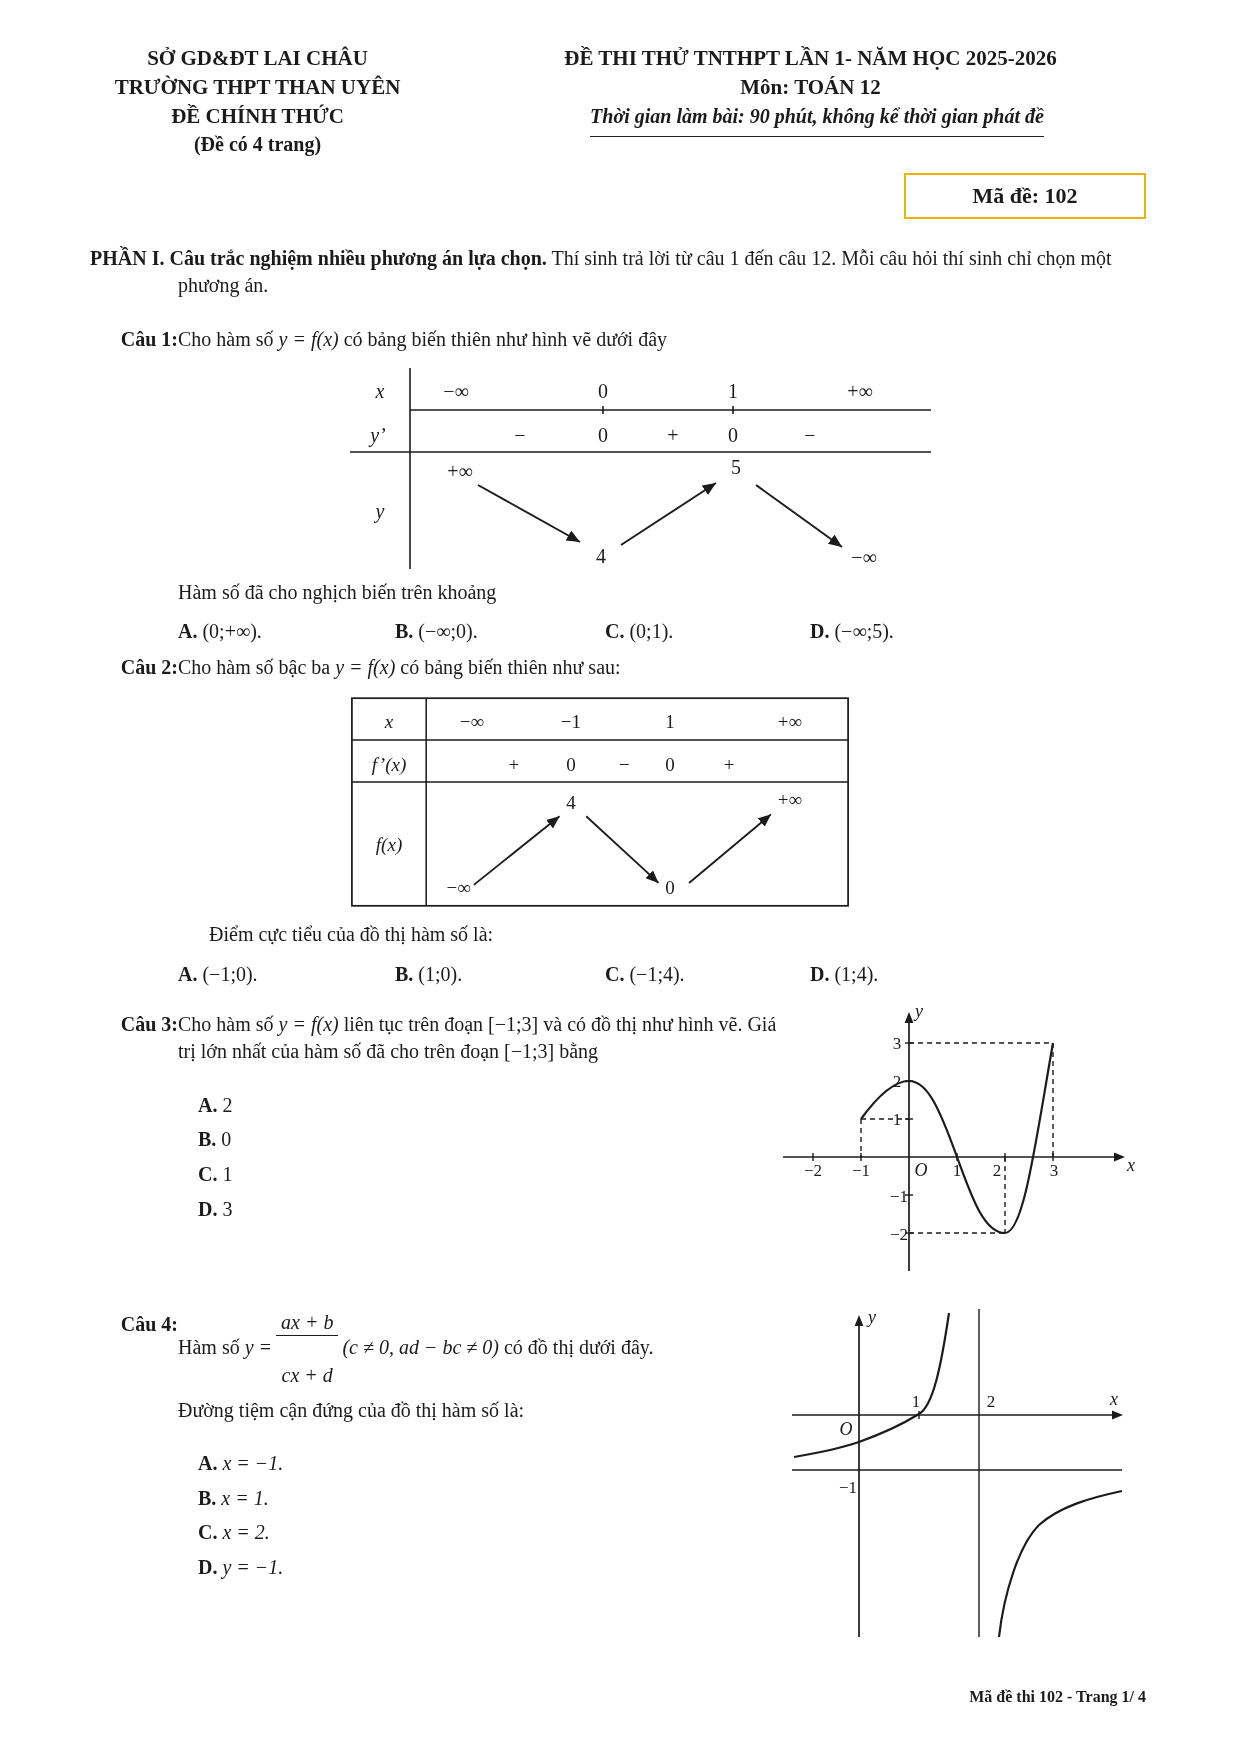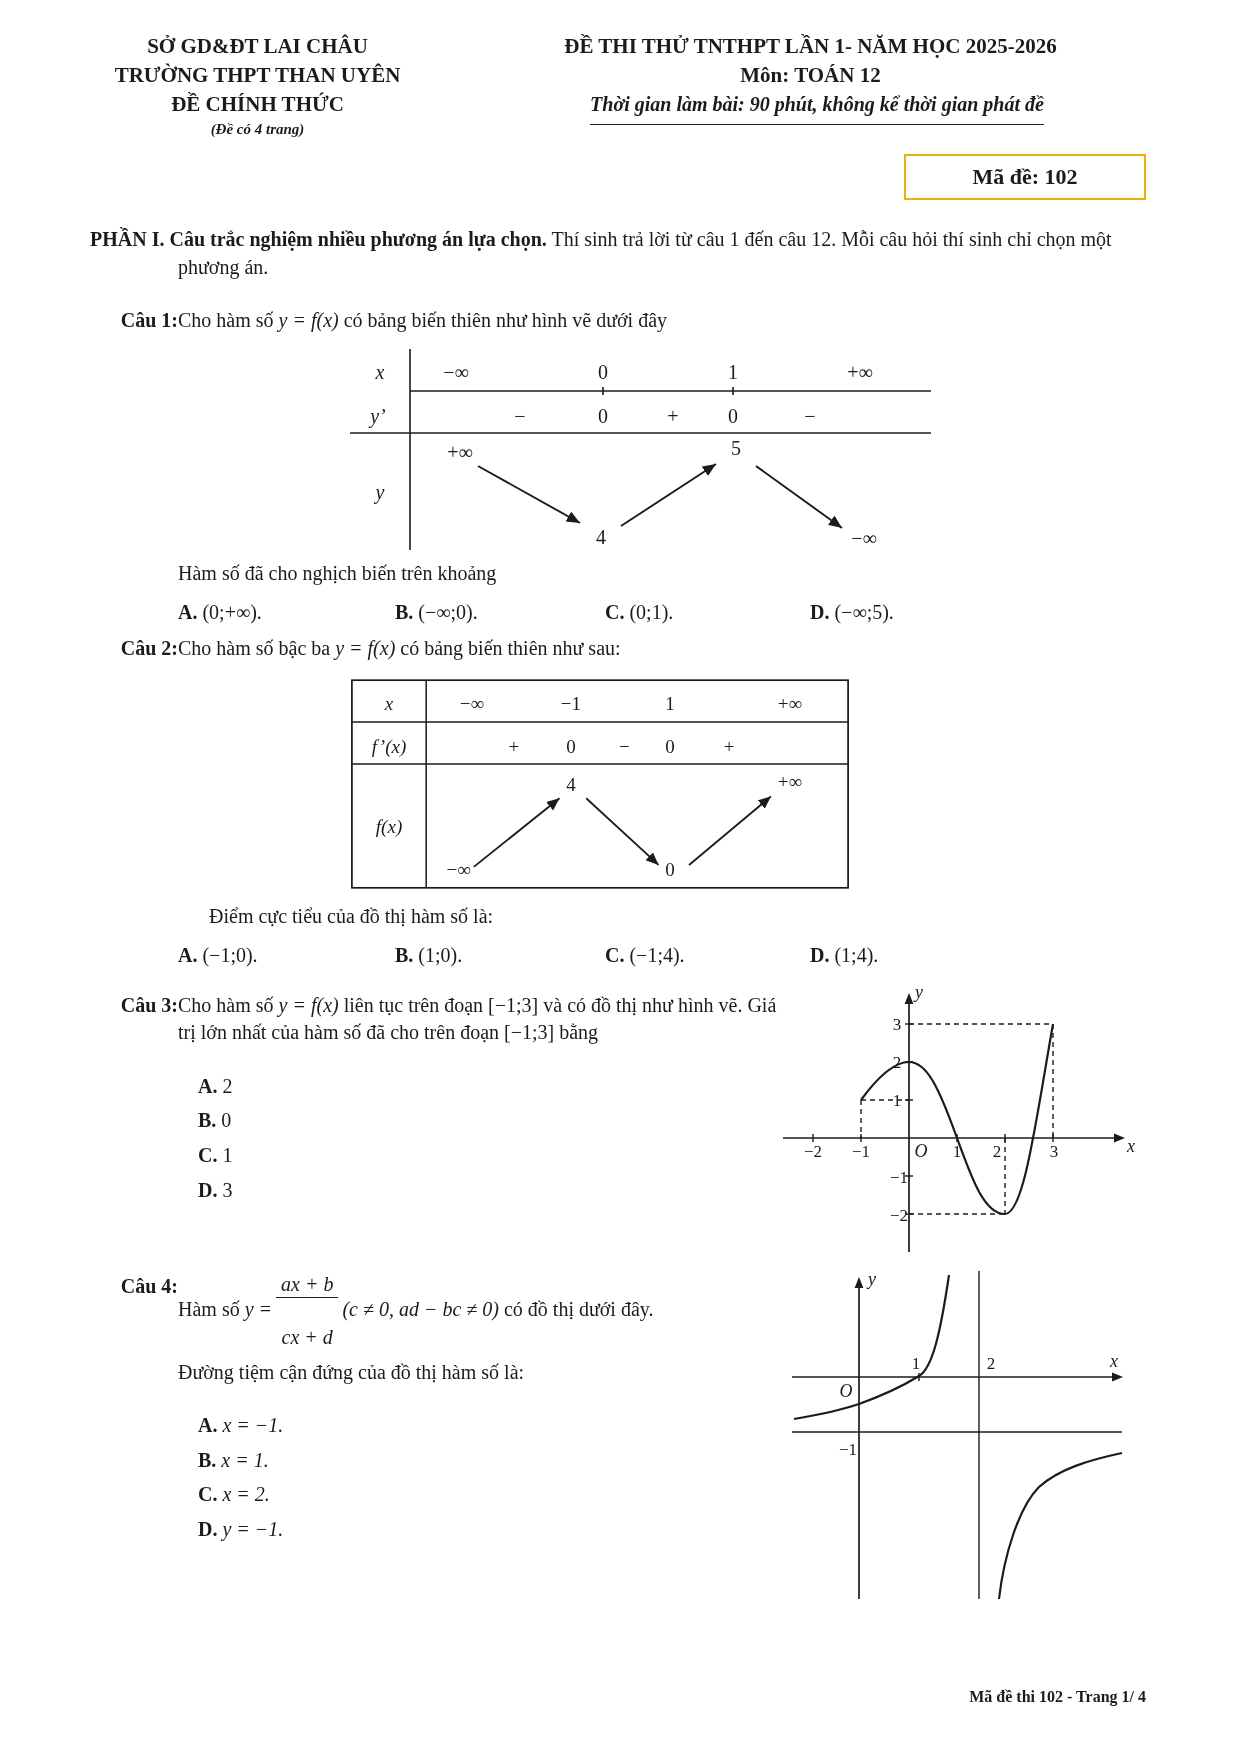--- a/index.html
+++ b/index.html
@@ -1,47 +1,47 @@
 <!DOCTYPE html>
 <html><head>
 <meta charset="utf-8">
 <style>
   * { margin:0; padding:0; box-sizing:border-box; }
   html,body { background:#e8e8e8; }
   body { font-family:"Liberation Serif", serif; color:#1b1b1b; }
   .page {
     position:relative; width:1241px; height:1755px; margin:0 auto;
-    background:#ffffff; padding:32px 95px 0 90px; overflow:hidden;
+    background:#ffffff; padding:44px 95px 0 90px; overflow:hidden;
     font-size:20px; line-height:1.38;
   }
   .b { font-weight:bold; }
   .math { font-style:italic; }
 
   
   .hdr { display:flex; }
   .hdr-left { width:335px; text-align:center; font-weight:bold; font-size:21px; }
-  .hdr-left .pages { font-style:italic; font-size:15px; }
+  .hdr-left .pages { font-size:20px; }
   .hdr-right { flex:1; text-align:center; margin-left:50px; font-size:21px; }
   .duration { display:inline-block; font-style:italic; font-weight:bold; font-size:20px;
               border-bottom:1.6px solid #222; padding-bottom:5px;margin-left:13px; }
   .code-row { display:flex; justify-content:flex-end; margin-top:14px; }
   .code-box { border:2px solid #eab308; width:242px; text-align:center;
               font-weight:bold; font-size:22px; padding:6px 0; }
 
   .student-line { margin-top:14px; }
 
   .part1 { margin-top:26px; padding-left:88px; text-indent:-88px; }
 
   
   .q { display:grid; grid-template-columns:88px 1fr; }
   .qnum { font-weight:bold;text-align:right; }
   .q1 { margin-top:26px; }
   .q2 { margin-top:8px; }
   .q3 { margin-top:22px; }
-  .q4 { margin-top:8px; }
+  .q4 { margin-top:27px; }
   .bbt1 { display:block; margin:12px 0 8px 170px; }
   .bbt2 { display:block; margin:10px 0 8px 172px; }
   .ask { margin-top:4px; }
   .ask-indent { margin-left:31px; }
   .ansrow { display:grid; grid-template-columns:217px 210px 205px auto; margin-top:12px; }
   .anslist { margin-top:26px; margin-left:20px; }
   .anslist .ans { margin-bottom:7px; }
   .flexrow { display:flex; align-items:flex-start; }
   .q3text { width:605px; }
   .q4text { width:600px; }

